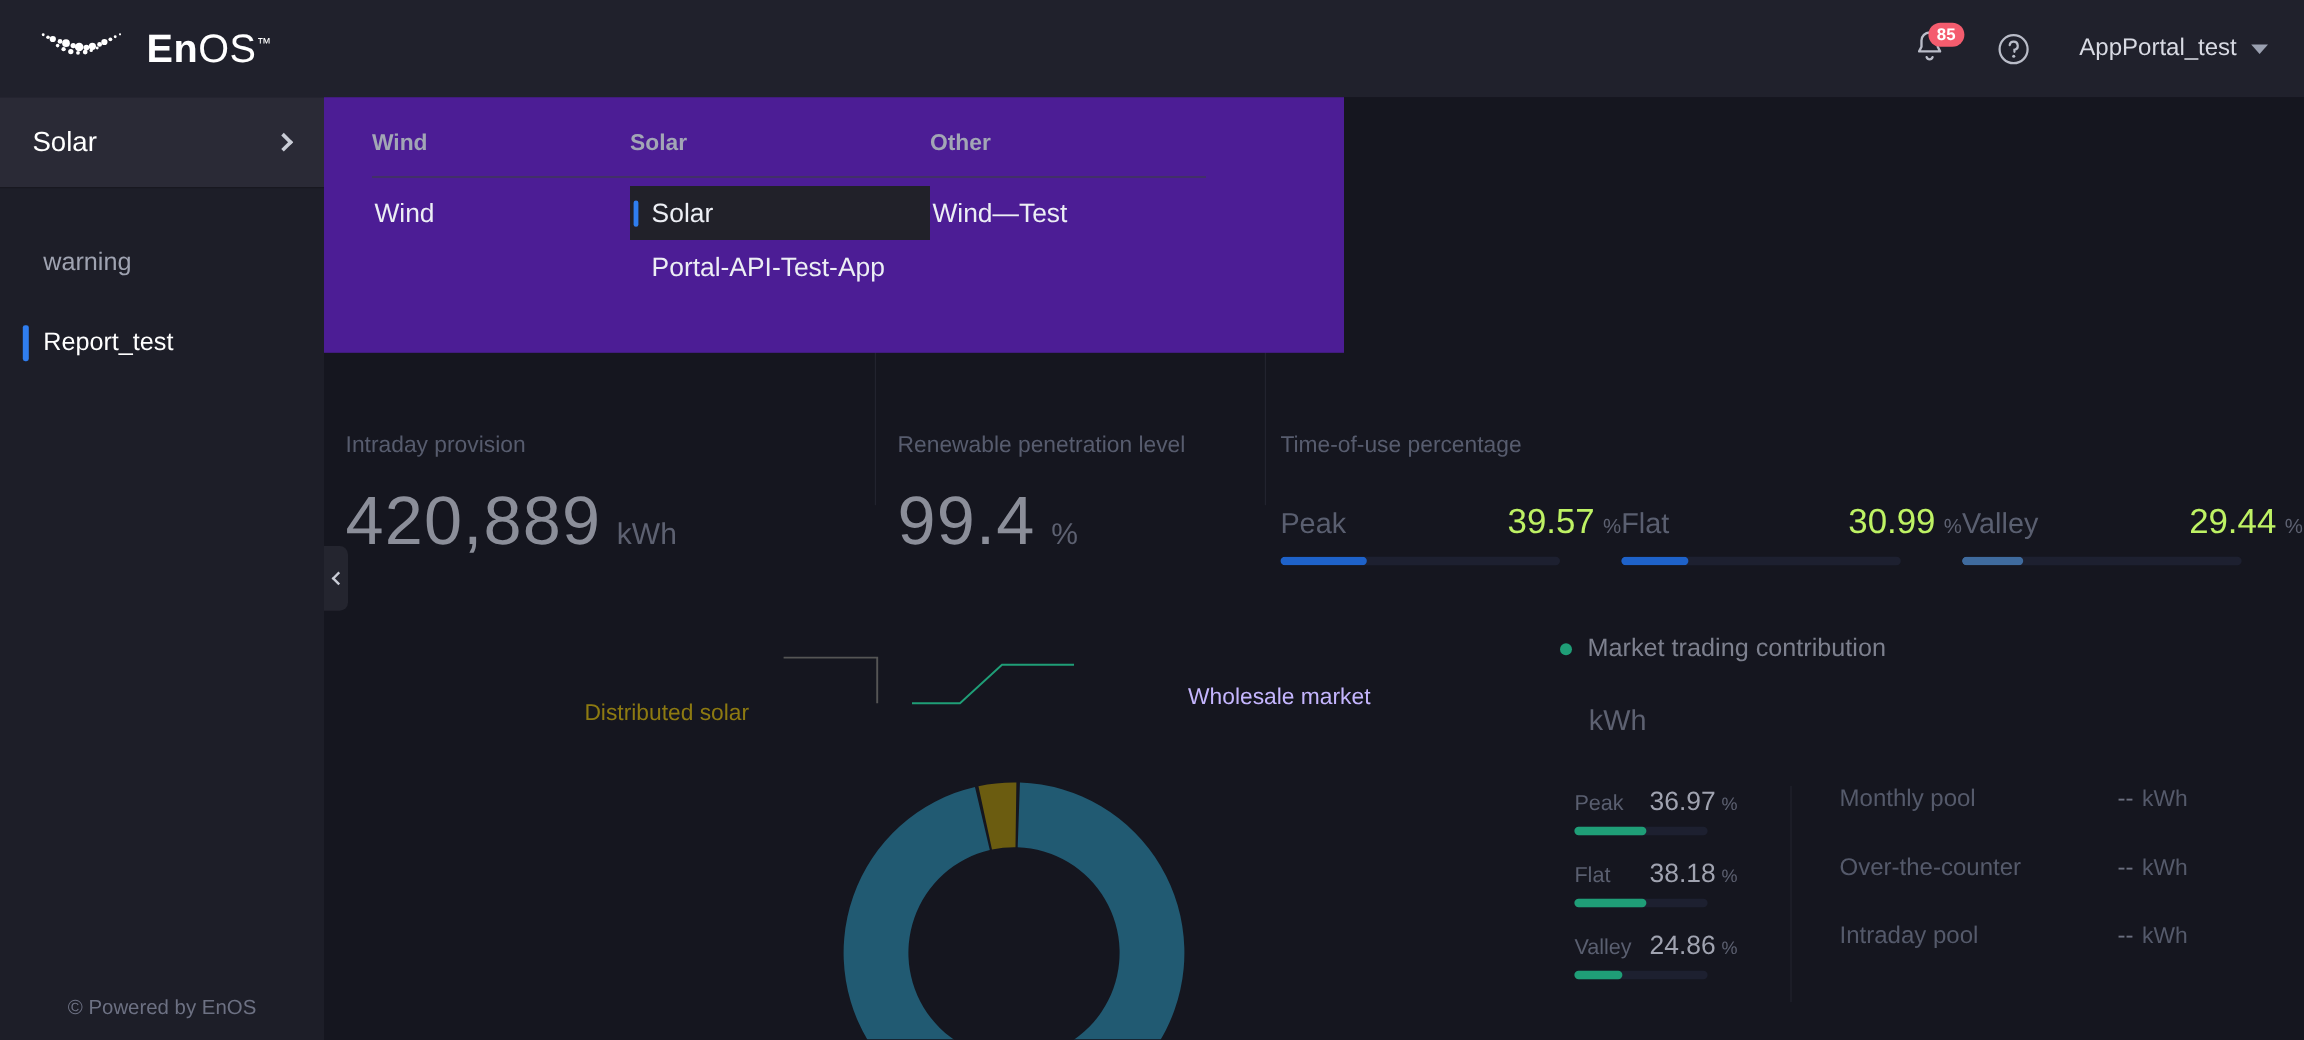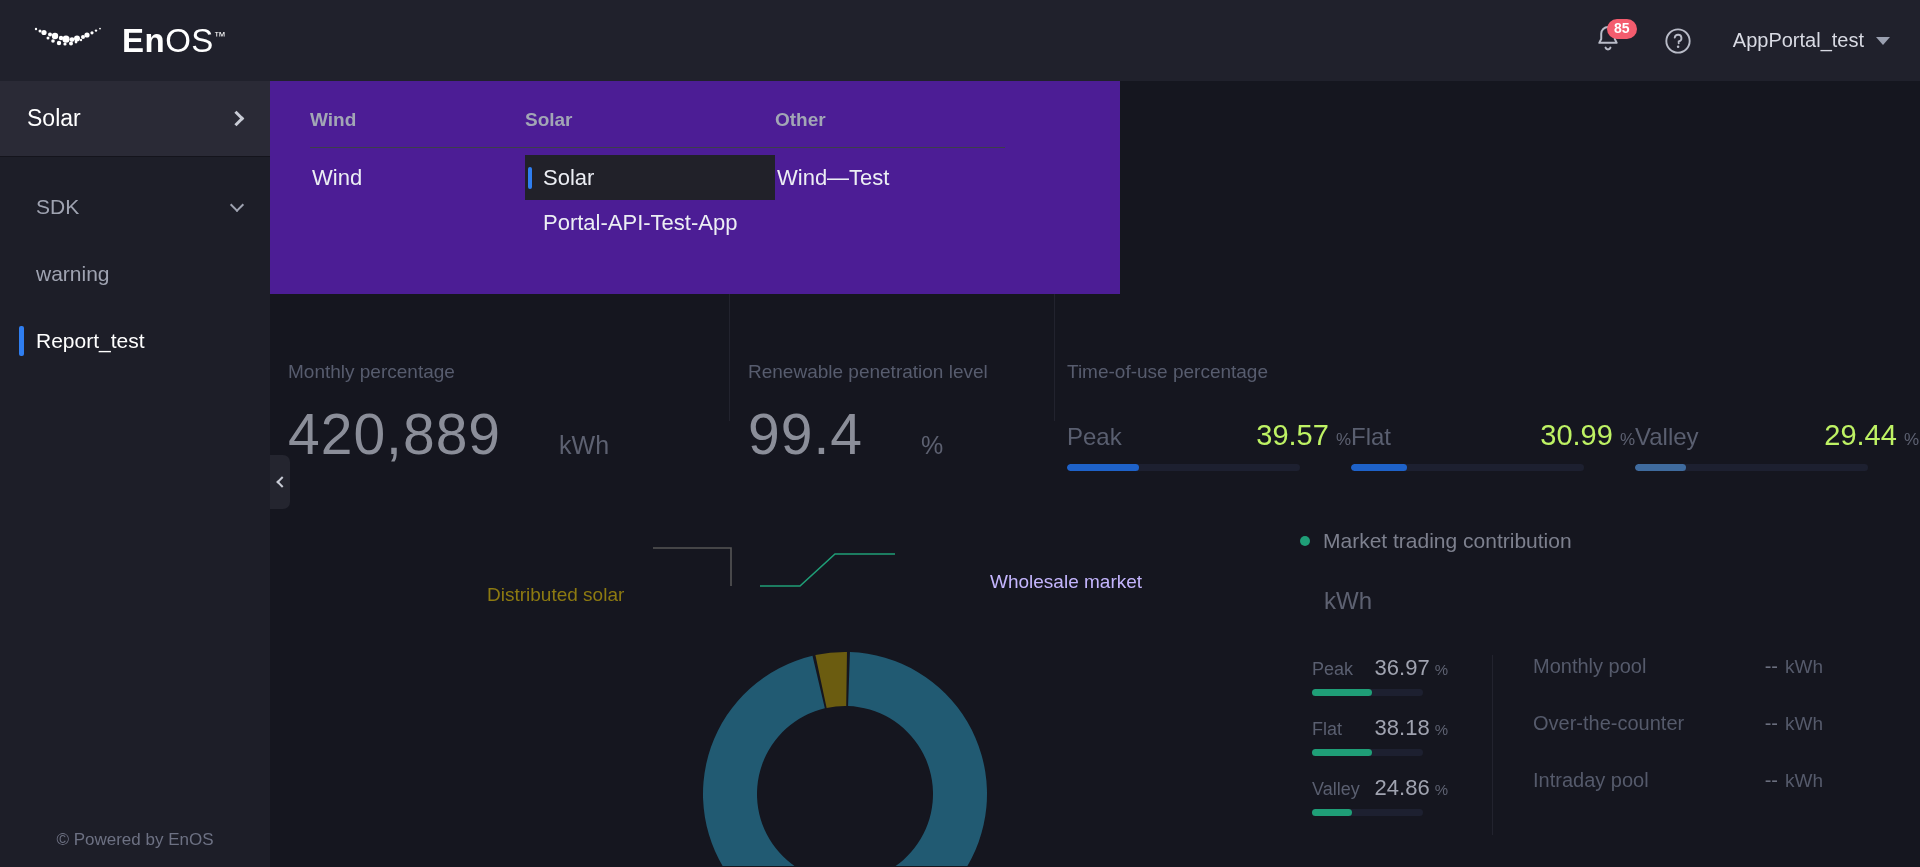--- a/index.html
+++ b/index.html
@@ -127,21 +127,21 @@
   }
   .kpi-title {
     position: absolute; top: 280px; left: 18px;
     font-size: 19px; color: #575c6e; white-space: nowrap;
   }
   .kpi-card.c1 .kpi-title { left: 18px; }
   .kpi-card.c2 .kpi-title { left: 18px; }
   .kpi-card.c3 .kpi-title { left: 12px; }
   .kpi-value-row {
     position: absolute; top: 320px; left: 18px;
-    display: flex; align-items: baseline; gap: 45px;
+    display: flex; align-items: baseline;
   }
   .kpi-card.c1 .kpi-value-row { left: 18px; }
   .kpi-card.c2 .kpi-value-row { left: 18px; }
   .kpi-value { font-size: 57px; color: #8b8e99; letter-spacing: 1px; }
   .kpi-unit { font-size: 25px; color: #5d6171; margin-left: 13px; }
 
   
   .tou-row {
     position: absolute; top: 338px; left: 12px;
     display: flex; gap: 0;
@@ -281,24 +281,20 @@
   </div>
 
   <div class="sidebar">
     <div class="sidebar-top">
       <span class="sidebar-top-label">Solar</span>
       <span class="chev-right"></span>
     </div>
 
     <div class="nav-spacer-1"></div>
 
-    <div class="nav-item">
-      <span class="nav-label">SDK</span>
-      <span class="chev-down"></span>
-    </div>
 
     <div class="nav-spacer-2"></div>
 
     <div class="nav-item">
       <span class="nav-label">warning</span>
     </div>
 
     <div class="nav-spacer-2"></div>
 
     <div class="nav-item active">
@@ -310,21 +306,21 @@
 
   <div class="collapse-handle">
     <i></i>
   </div>
 
   <div class="main">
 
     <div class="kpi-row">
 
       <div class="kpi-card c1">
-        <div class="kpi-title">Monthly percentage</div>
+        <div class="kpi-title">Intraday provision</div>
         <div class="kpi-value-row">
           <span class="kpi-value">420,889</span>
           <span class="kpi-unit">kWh</span>
         </div>
       </div>
 
       <div class="kpi-card c2">
         <div class="kpi-title">Renewable penetration level</div>
         <div class="kpi-value-row">
           <span class="kpi-value">99.4</span>

